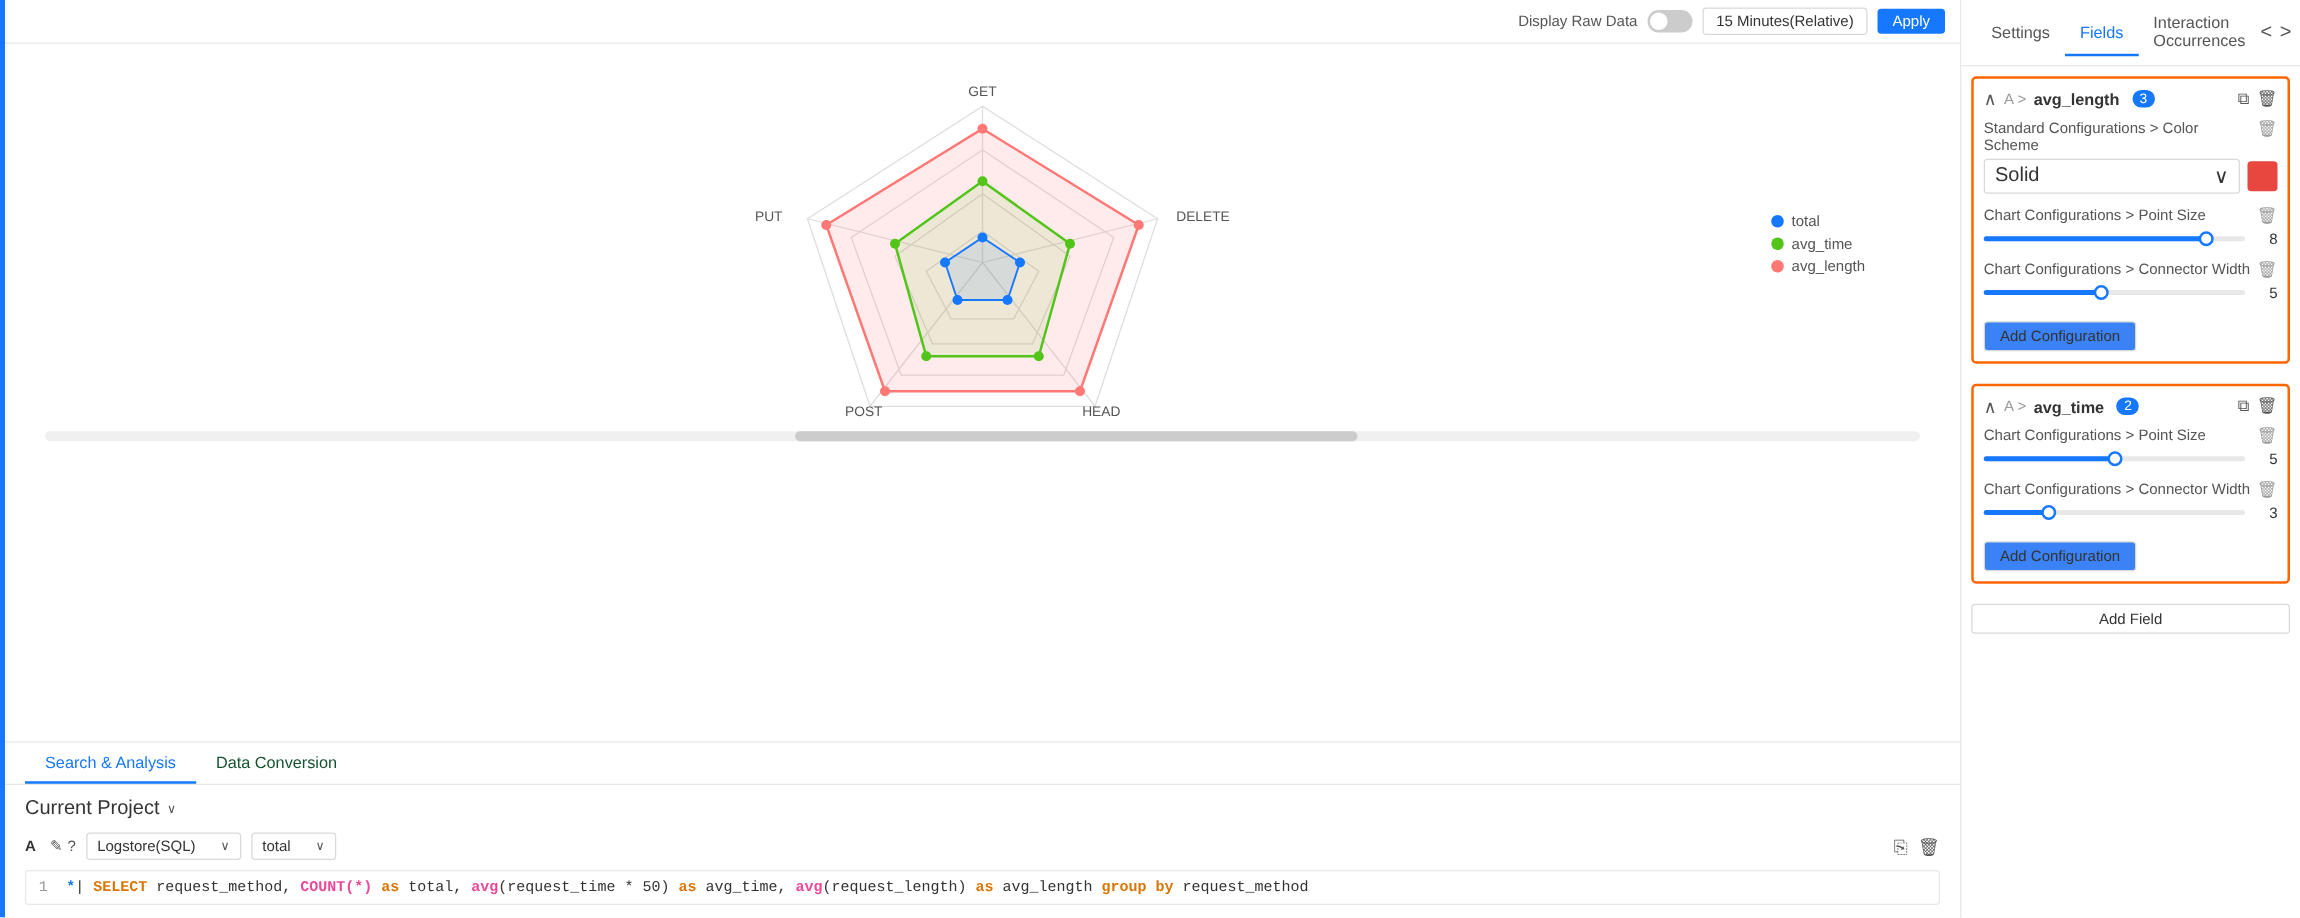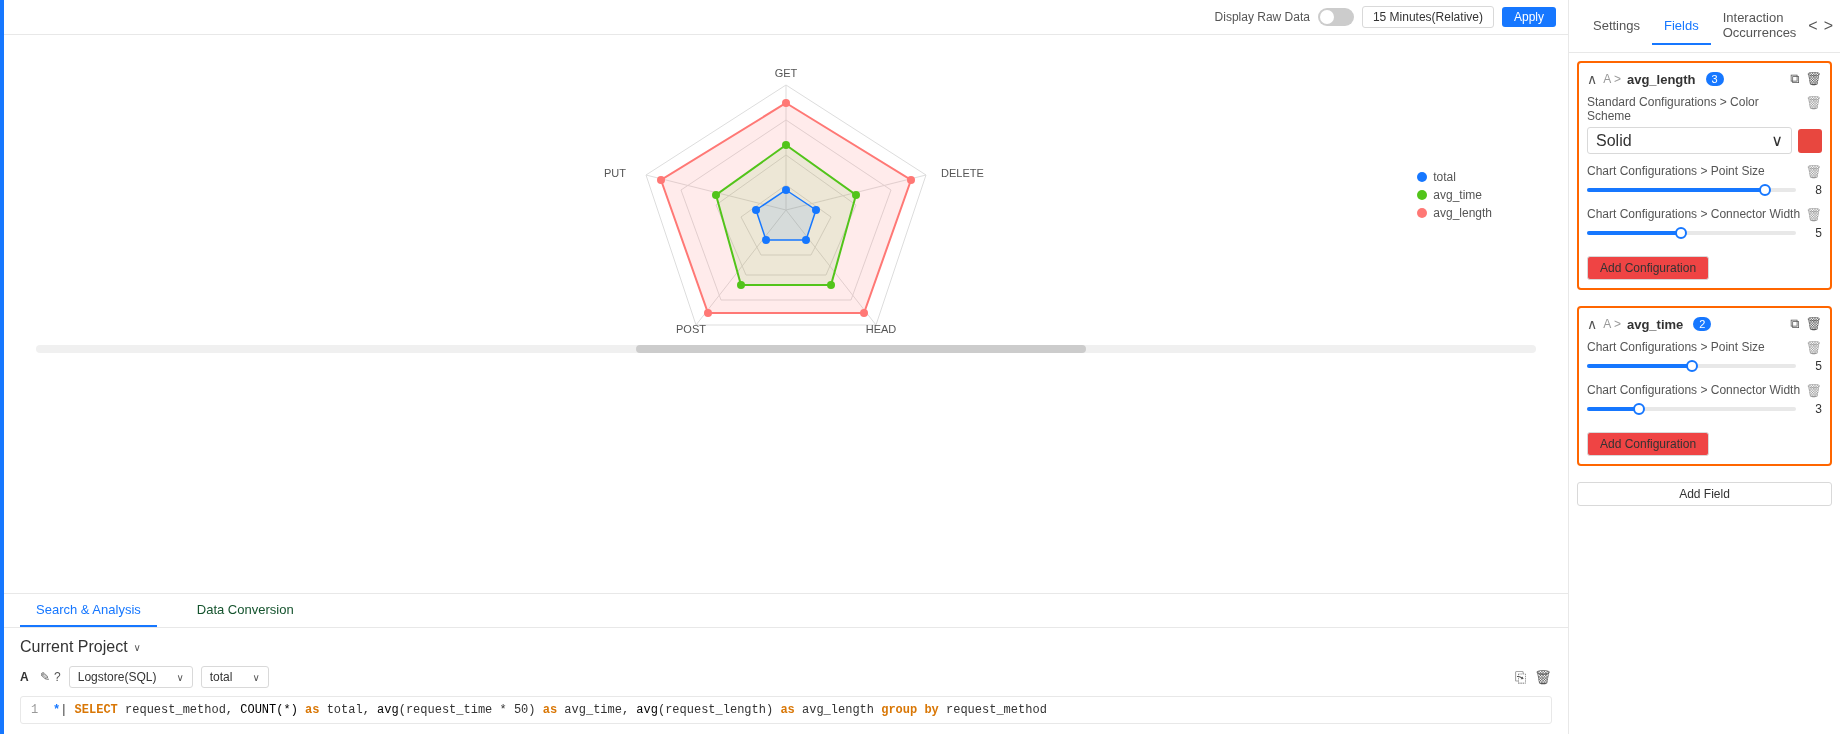--- a/index.html
+++ b/index.html
@@ -28,21 +28,21 @@
     .chart-legend { position: absolute; right: 60px; top: 50%; transform: translateY(-50%); display: flex; flex-direction: column; gap: 4px; }
     .legend-item { display: flex; align-items: center; gap: 6px; font-size: 12px; color: #555; }
     .legend-dot { width: 10px; height: 10px; border-radius: 50%; }
     
     
     .scroll-area { height: 8px; background: #f0f0f0; margin: 0 16px; border-radius: 4px; position: relative; }
     .scroll-thumb { position: absolute; right: 30%; width: 30%; height: 100%; background: #ccc; border-radius: 4px; cursor: pointer; }
     
     
     .bottom-section { border-top: 1px solid #e8e8e8; }
-    .tabs-bar { display: flex; padding: 0 16px; border-bottom: 1px solid #e8e8e8; gap: 24px; }
+    .tabs-bar { display: flex; padding: 0 16px; border-bottom: 1px solid #e8e8e8; }
     .tab { padding: 8px 16px; font-size: 13px; cursor: pointer; color: #14532d; border-bottom: 2px solid transparent; }
     .tab.active { color: #1677ff; border-bottom: 2px solid #1677ff; }
     
     .query-section { padding: 10px 16px; }
     .project-selector { display: flex; align-items: center; gap: 6px; margin-bottom: 10px; }
     .project-label { font-size: 16px; color: #333; }
     .dropdown-arrow { font-size: 10px; color: #555; }
     
     .query-row { display: flex; align-items: center; gap: 8px; margin-bottom: 8px; }
     .query-label { font-size: 12px; font-weight: 600; color: #333; min-width: 12px; }
@@ -51,21 +51,21 @@
     .logstore-select { padding: 3px 8px; border: 1px solid #d9d9d9; border-radius: 3px; font-size: 12px; color: #333; cursor: pointer; display: flex; align-items: center; gap: 20px; }
     .select-arrow { font-size: 10px; color: #555; }
     .query-actions { margin-left: auto; display: flex; gap: 8px; }
     .action-icon { font-size: 14px; color: #555; cursor: pointer; }
     
     .code-area { background: #fff; border: 1px solid #e8e8e8; border-radius: 3px; padding: 6px 10px; font-family: 'Courier New', monospace; font-size: 12px; color: #333; display: flex; gap: 10px; }
     .line-num { color: #999; min-width: 12px; }
     .code-content { flex: 1; }
     .kw-star { color: #1677ff; font-weight: bold; }
     .kw-select { color: #d97706; font-weight: bold; }
-    .kw-func { color: #000000; }
+    .kw-func { color: #ec4899; font-weight: bold; }
     .kw-as { color: #d97706; font-weight: bold; }
     .kw-group { color: #d97706; font-weight: bold; }
     
     
     .right-panel { width: 272px; background: #fff; border-left: 1px solid #e8e8e8; display: flex; flex-direction: column; overflow-y: auto; }
     
     .panel-tabs { display: flex; align-items: center; border-bottom: 1px solid #e8e8e8; padding: 0 12px; background: #fff; }
     .panel-tab { padding: 10px 12px; font-size: 13px; cursor: pointer; color: #555; border-bottom: 2px solid transparent; }
     .panel-tab.active { color: #1677ff; border-bottom: 2px solid #1677ff; }
     .panel-nav { margin-left: auto; display: flex; gap: 6px; color: #555; font-size: 16px; cursor: pointer; }
@@ -86,21 +86,21 @@
     .color-scheme-row { display: flex; align-items: center; gap: 6px; }
     .color-dropdown { flex: 1; padding: 3px 8px; border: 1px solid #d9d9d9; border-radius: 3px; font-size: 16px; display: flex; align-items: center; justify-content: space-between; cursor: pointer; }
     .color-swatch { width: 24px; height: 24px; background: #e8473f; border-radius: 3px; cursor: pointer; }
     
     .slider-row { display: flex; align-items: center; gap: 8px; }
     .slider-track { flex: 1; height: 4px; background: #e8e8e8; border-radius: 2px; position: relative; cursor: pointer; }
     .slider-fill { height: 100%; background: #1677ff; border-radius: 2px; }
     .slider-thumb { position: absolute; top: 50%; transform: translateY(-50%); width: 12px; height: 12px; background: #fff; border: 2px solid #1677ff; border-radius: 50%; cursor: pointer; }
     .slider-value { min-width: 18px; font-size: 12px; color: #333; text-align: right; }
     
-    .add-config-btn { padding: 4px 12px; border: 1px solid #d9d9d9; border-radius: 3px; background: #ef4444; font-size: 12px; color: #333; cursor: pointer; margin-top: 6px; }
+    .add-config-btn { padding: 4px 12px; border: 1px solid #d9d9d9; border-radius: 3px; background: #3b82f6; font-size: 12px; color: #333; cursor: pointer; margin-top: 6px; }
     .add-field-btn { padding: 4px 12px; border: 1px solid #d9d9d9; border-radius: 3px; background: #fff; font-size: 12px; color: #333; cursor: pointer; margin: 8px; }
 
     
     .left-indicator { width: 4px; background: #1677ff; }
 
     
     .radar-svg { width: 400px; height: 280px; }
   </style>
 </head>
 <body>

